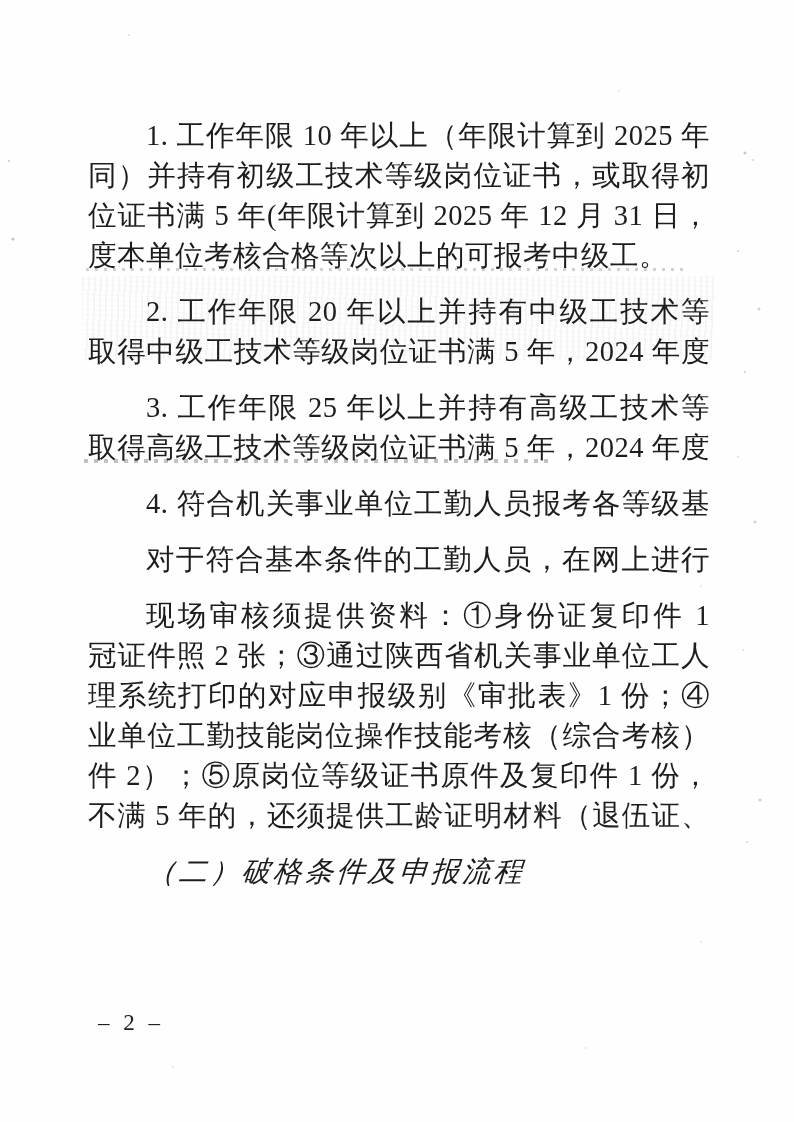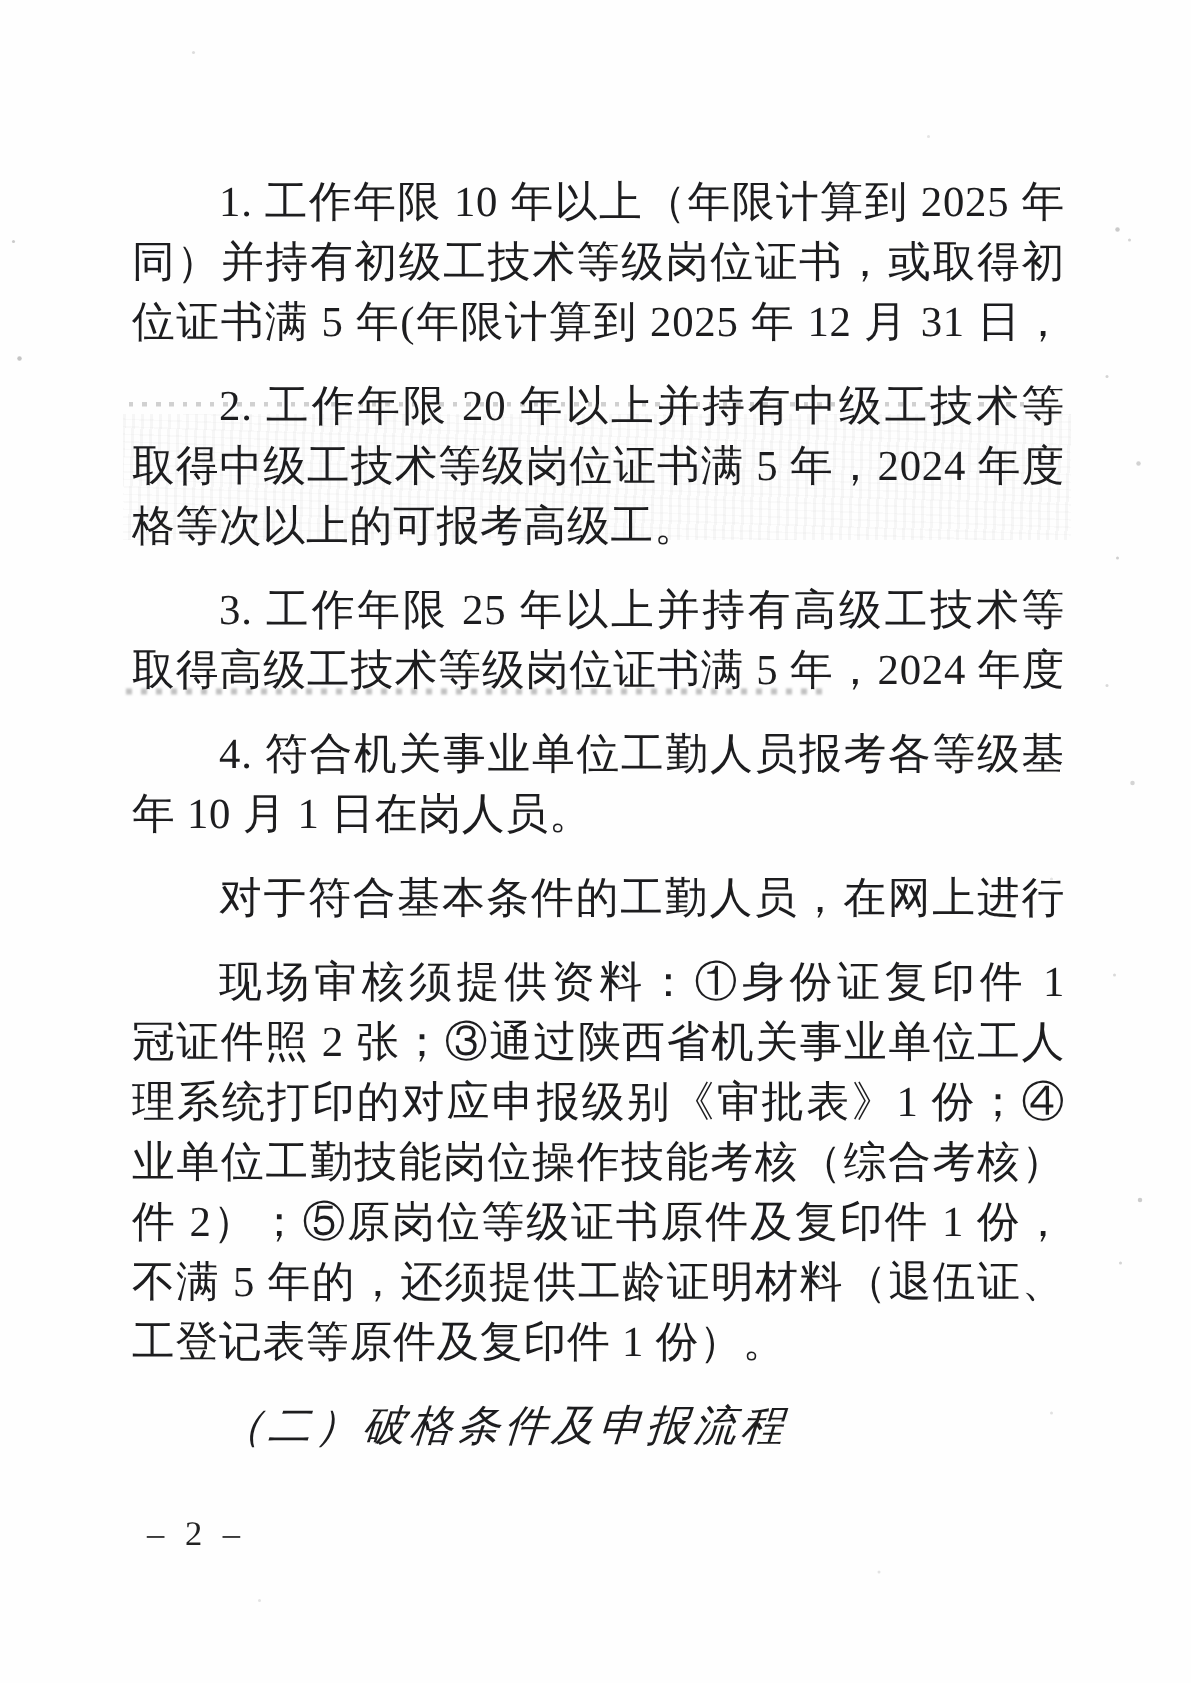--- a/index.html
+++ b/index.html
@@ -132,55 +132,53 @@
   <div class="dotted-streak-2"></div>
   <div class="speckles"></div>
 
   <div class="text-block">
 
     <p class="para">
       </p>
       <div class="ln full indent">1. 工作年限 10 年以上（年限计算到 2025 年 12 月 31 日，下</div>
       <div class="ln full">同）并持有初级工技术等级岗位证书，或取得初级工技术等级岗</div>
       <div class="ln full">位证书满 5 年(年限计算到 2025 年 12 月 31 日，下同)，2024 年</div>
+      <div class="ln last">度本单位考核合格等次以上的可报考中级工。</div>
     <p></p>
 
     <p class="para">
       </p>
       <div class="ln full indent">2. 工作年限 20 年以上并持有中级工技术等级岗位证书，或</div>
       <div class="ln full">取得中级工技术等级岗位证书满 5 年，2024 年度本单位考核合</div>
-      <div class="ln last">格等次以上的可报考高级工。</div>
     <p></p>
 
     <p class="para">
       </p>
       <div class="ln full indent">3. 工作年限 25 年以上并持有高级工技术等级岗位证书，或</div>
       <div class="ln full">取得高级工技术等级岗位证书满 5 年，2024 年度本单位考核合</div>
     <p></p>
 
     <p class="para">
       </p>
       <div class="ln full indent">4. 符合机关事业单位工勤人员报考各等级基本条件且 2025</div>
-      <div class="ln last">年 10 月 1 日在岗人员。</div>
     <p></p>
 
     <p class="para">
       </p>
       <div class="ln full indent">对于符合基本条件的工勤人员，在网上进行报名，逐级审核、</div>
     <p></p>
 
     <p class="para">
       </p>
       <div class="ln full indent">现场审核须提供资料：①身份证复印件 1 份；②2 寸近期免</div>
       <div class="ln full">冠证件照 2 张；③通过陕西省机关事业单位工人技术等级考核管</div>
       <div class="ln full">理系统打印的对应申报级别《审批表》1 份；④《汉中市机关事</div>
       <div class="ln full">业单位工勤技能岗位操作技能考核（综合考核）结果申报表》（附</div>
       <div class="ln full">件 2）；⑤原岗位等级证书原件及复印件 1 份，若取得证书年限</div>
       <div class="ln full">不满 5 年的，还须提供工龄证明材料（退伍证、入伍登记表、招</div>
-      <div class="ln last">工登记表等原件及复印件 1 份）。</div>
     <p></p>
 
     <p class="para">
       </p>
       <div class="ln last indent heading">（二）破格条件及申报流程</div>
     <p></p>
 
   </div>
 
   <div class="page-number">– 2 –</div>

